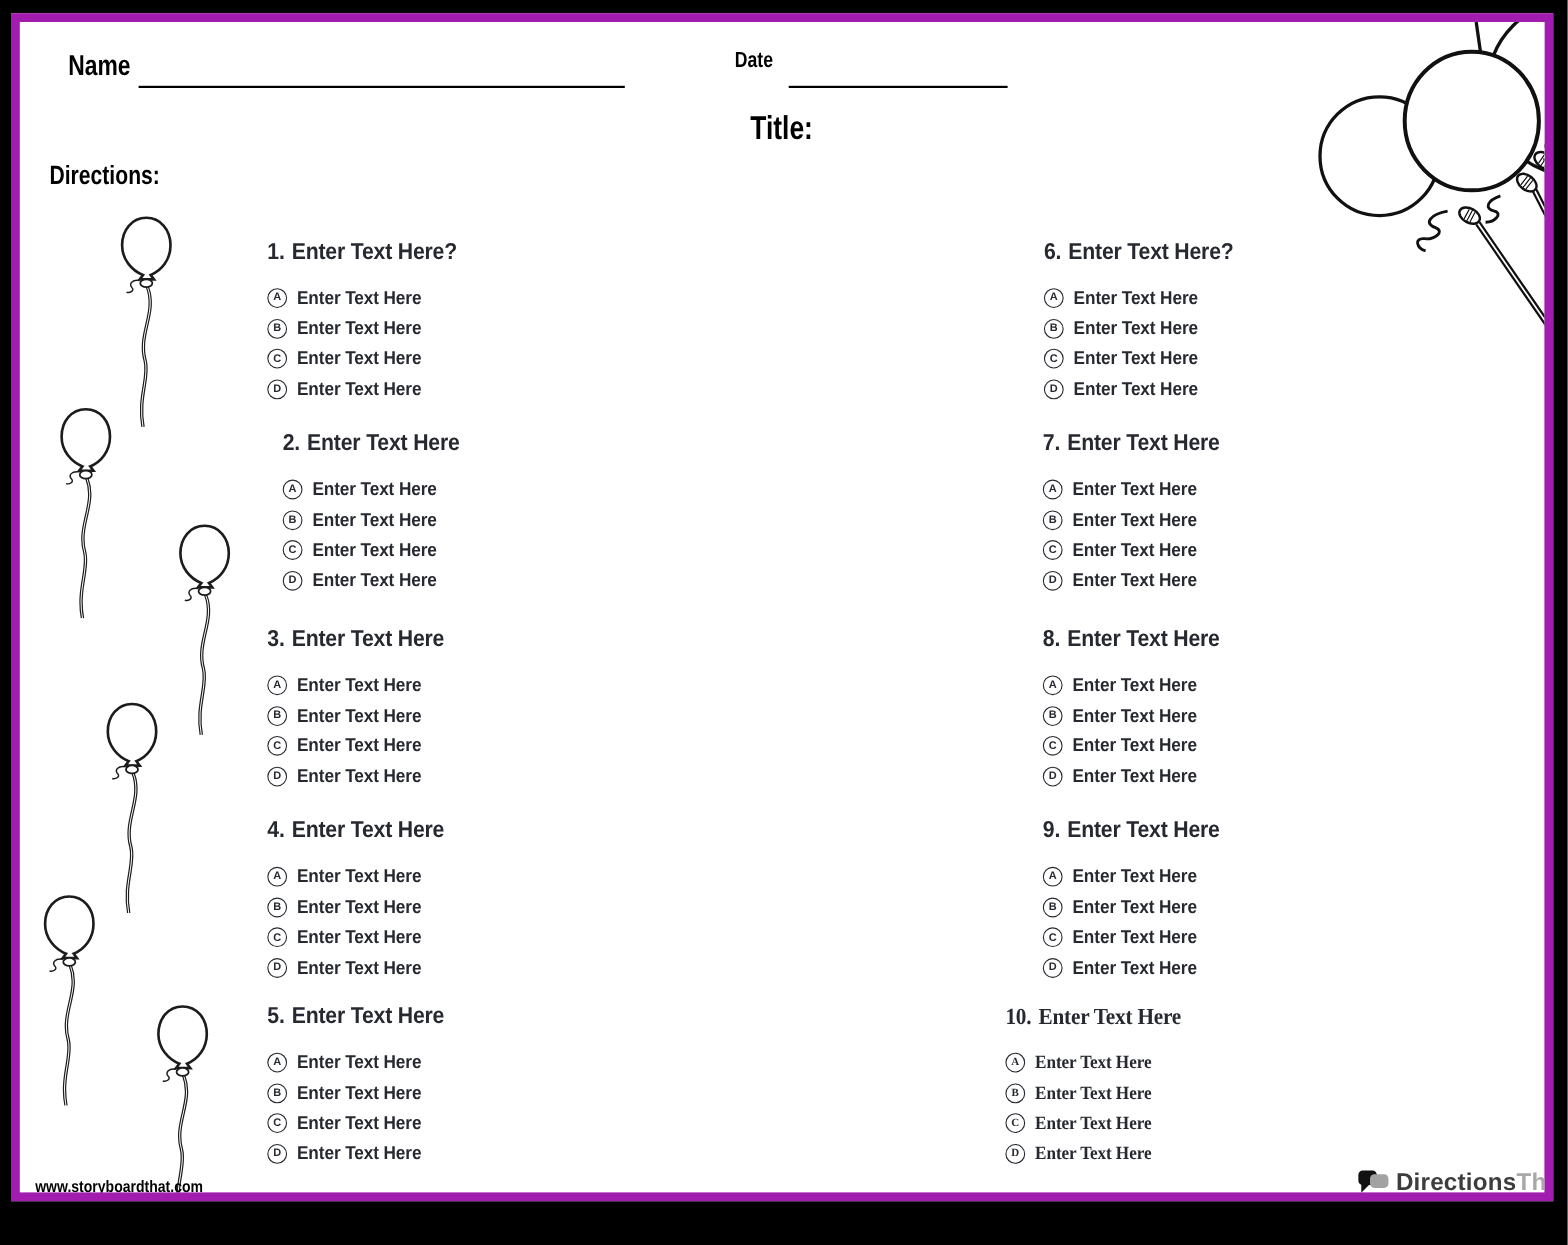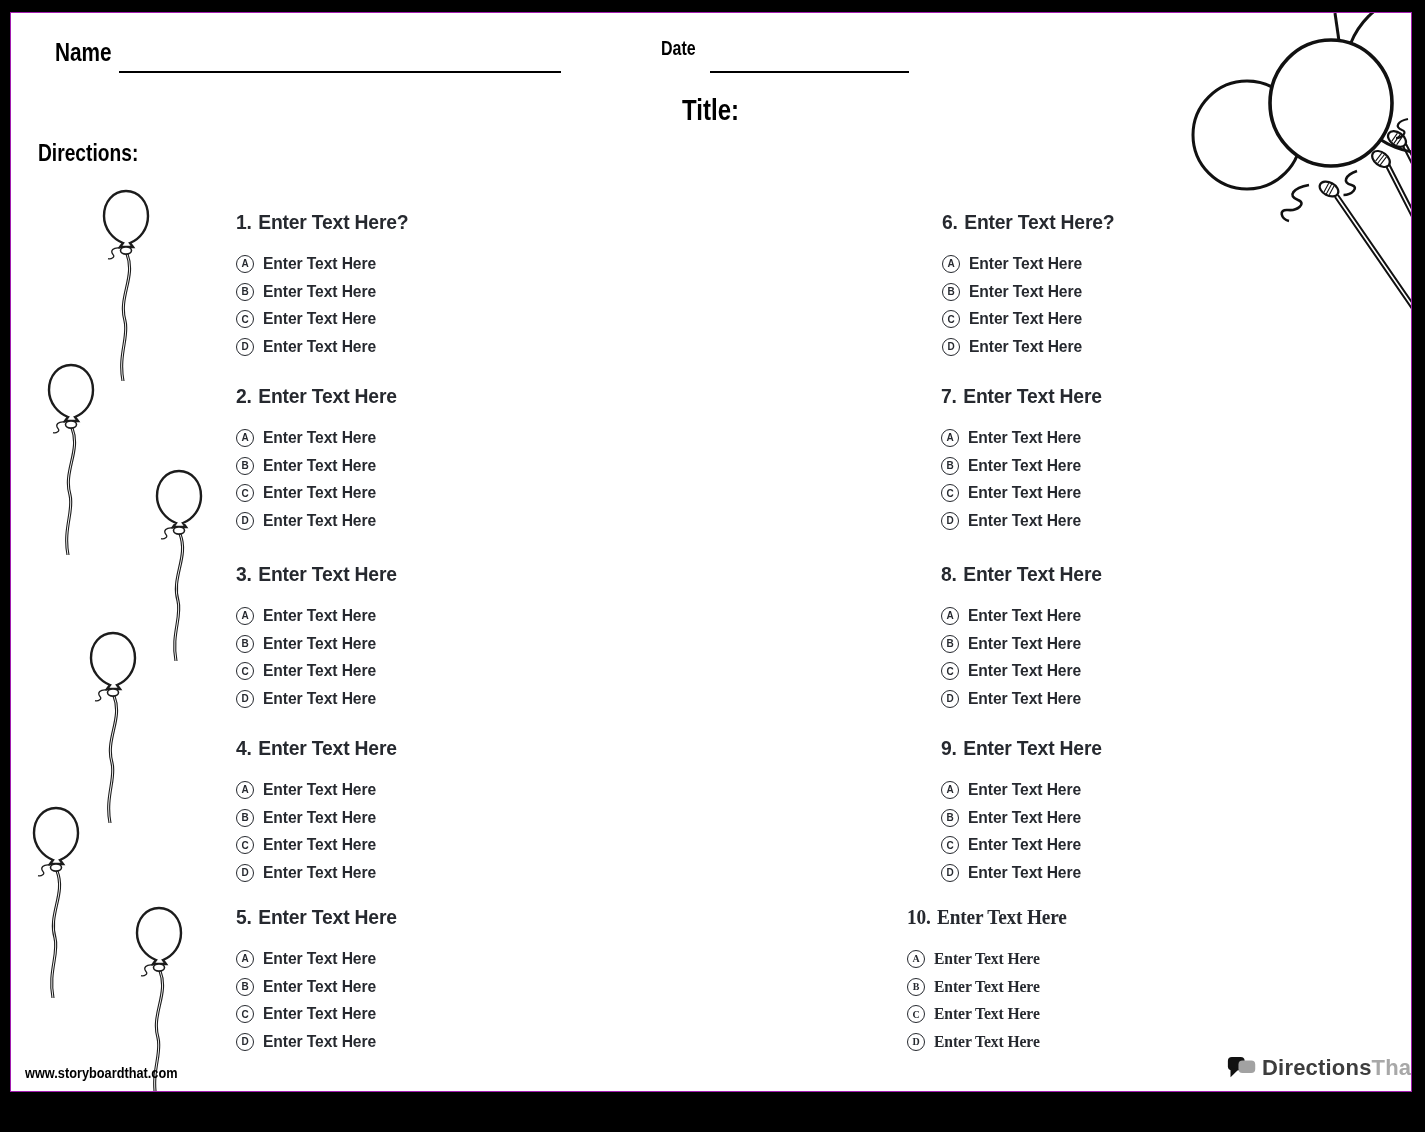--- a/index.html
+++ b/index.html
@@ -13,21 +13,21 @@
   *{margin:0;padding:0;box-sizing:border-box;}
   body{
     width:1425px;height:1132px;
     font-family:"Liberation Sans", sans-serif;
     background:var(--frame);
   }
   .canvas{position:relative;width:1425px;height:1132px;background:var(--frame);overflow:hidden;}
   .page{
     position:absolute;left:10px;top:12px;width:1402px;height:1080px;
     background:var(--page-bg);
-    border:1px solid #a21caf;
+    border:8px solid #a21caf;
     overflow:hidden;
   }
   .condensed{display:inline-block;transform:scaleX(0.8);transform-origin:0 50%;white-space:nowrap;}
   .condensed.center{transform-origin:50% 50%;}
   .hdr{position:absolute;font-weight:bold;color:var(--header-ink);}
   .name-label{left:44px;top:24px;font-size:26px;}
   .date-label{left:650px;top:24px;font-size:20px;}
   .fill-line{position:absolute;height:0;border-bottom:2.5px solid #000;}
   .name-line{left:108px;top:58px;width:442px;}
   .date-line{left:699px;top:58px;width:199px;}
@@ -119,21 +119,21 @@
             <div class="option-row">
               <span class="opt-circle">C</span>
               <span class="opt-text">Enter Text Here</span>
             </div>
             <div class="option-row">
               <span class="opt-circle">D</span>
               <span class="opt-text">Enter Text Here</span>
             </div>
           </div>
   </div>
-        <div class="question-block" style="left: 225px; top: 370px;">
+        <div class="question-block" style="left: 239px; top: 370px;">
     <div class="q-title">
       <span class="q-number">2.</span><span class="q-text">Enter Text Here</span>
     </div>
     <div class="options">
             <div class="option-row">
               <span class="opt-circle">A</span>
               <span class="opt-text">Enter Text Here</span>
             </div>
             <div class="option-row">
               <span class="opt-circle">B</span>

